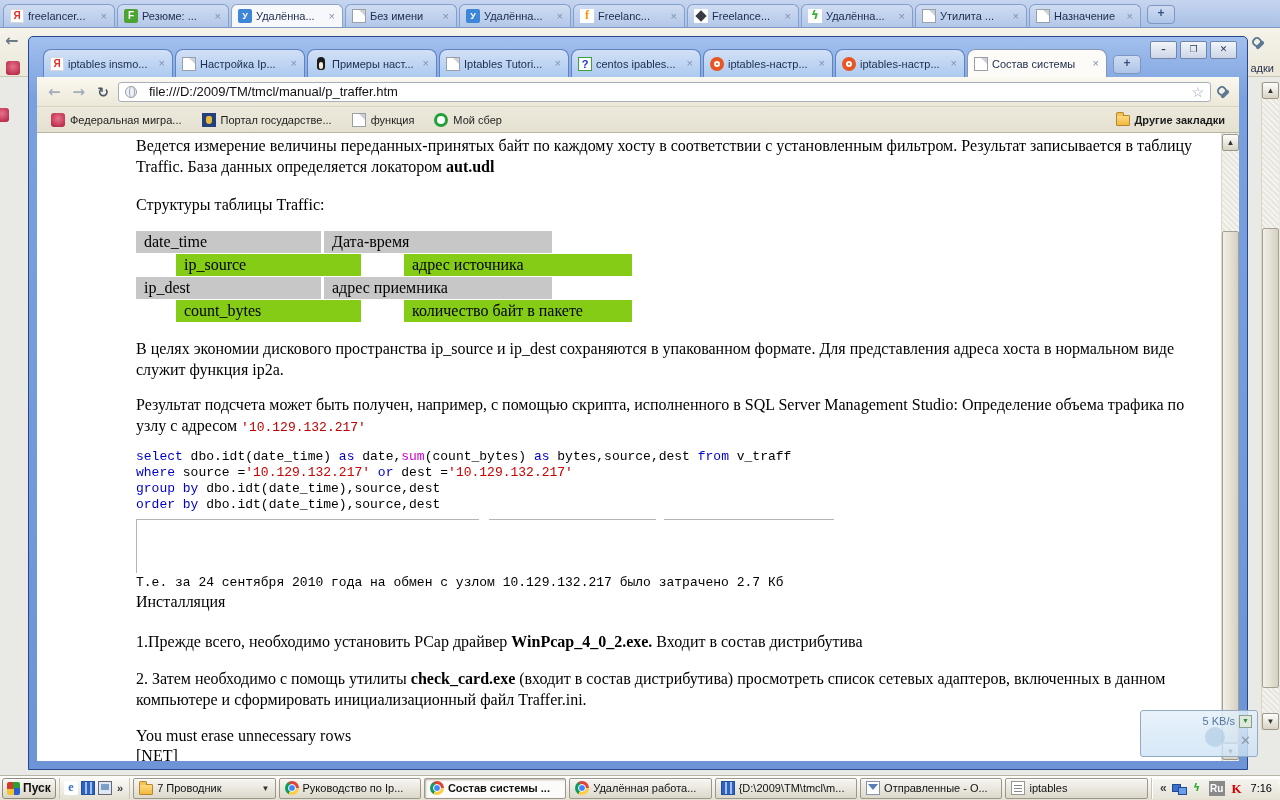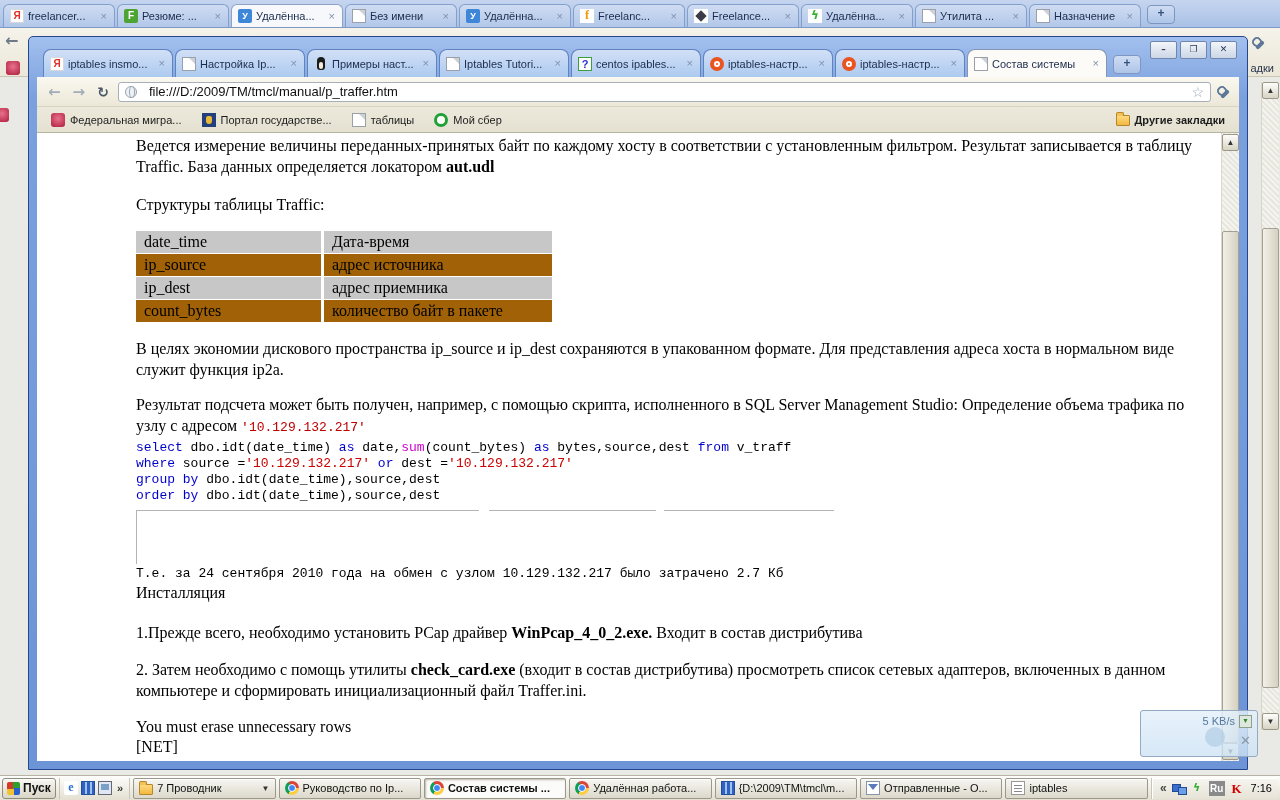--- a/index.html
+++ b/index.html
@@ -73,26 +73,26 @@
   .doc{position:absolute;left:0;top:0;right:18px;bottom:0;padding:2px 26px 0 99px;
     font:16px/21px "Liberation Serif",serif;color:#000;overflow:hidden;}
   .doc p{margin:0;}
   .p2{margin-top:17px !important;}
   .dtable{margin-top:16px;}
   .trow{display:flex;gap:3px;margin-bottom:1px;}
   .tcell{height:22px;line-height:22px;padding-left:8px;box-sizing:border-box;}
   .tc1{width:185px;}
   .tc2{width:228px;}
   .rowa .tcell{background:#c7c7c7;}
-  .rowb .tcell{background:#a16207;}
+  .rowb .tcell{background:#84cc16;margin-left:40px;}
   .p3{margin-top:16px !important;}
   .p4{margin-top:14px !important;}
   .b{font-weight:bold;}
   .redcode{font-family:"Liberation Mono",monospace;color:#c00000;font-size:13px;}
-  .sql{margin-top:2px;font:13px/16px "Liberation Mono",monospace;}
+  .sql{margin-top:11px;font:13px/16px "Liberation Mono",monospace;}
   .sql-line{white-space:pre;}
   .kw{color:#0000cc;}
   .fn{color:#cc00cc;}
   .str{color:#cc0000;}
   .grid{position:relative;height:54px;margin-top:6px;}
   .grid .gh{position:absolute;top:0;height:1px;background:#b4b4b4;}
   .grid .gv{position:absolute;left:0;top:0;width:1px;height:54px;background:#b4b4b4;}
   .note{margin-top:2px;font:13px/16px "Liberation Mono",monospace;}
   .hd{margin-top:20px;font-weight:normal;}
   .it1{margin-top:19px !important;}
@@ -322,21 +322,21 @@
         <div class="bm-item">
             <span class="ic ic-emblem"></span>
             <span>Федеральная мигра...</span>
           </div>
           <div class="bm-item">
             <span class="ic ic-coat"></span>
             <span>Портал государстве...</span>
           </div>
           <div class="bm-item">
             <span class="ic ic-doc"></span>
-            <span>таблицы</span>
+            <span>функция</span>
           </div>
           <div class="bm-item">
             <span class="ic ic-sber"></span>
             <span>Мой сбер</span>
           </div>
           <div class="bm-item" id="bm-other">
           <span class="ic ic-folder"></span>
           <span>Другие закладки</span>
         </div>
       </div>

